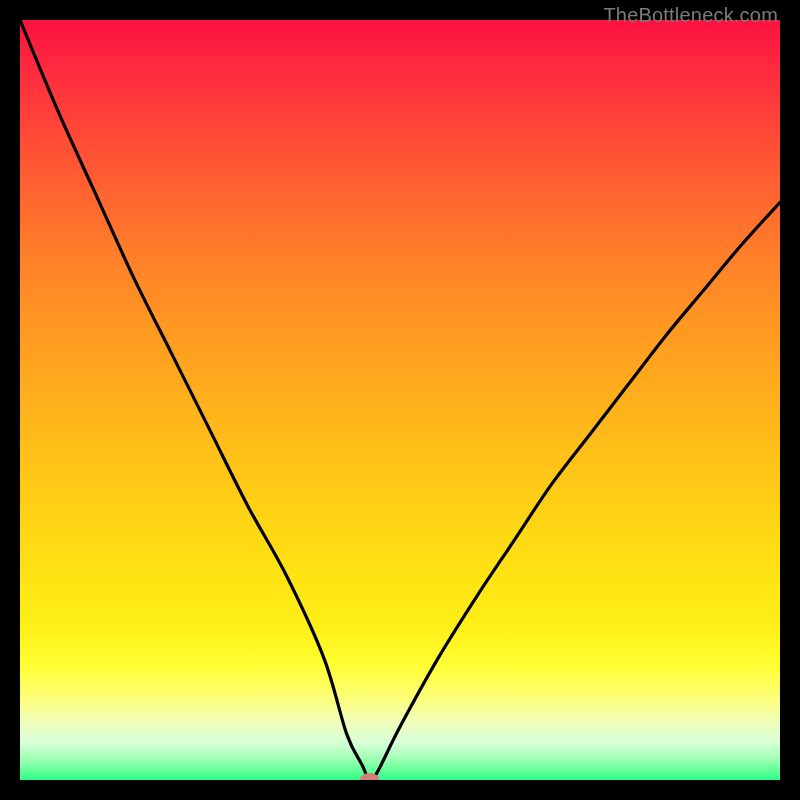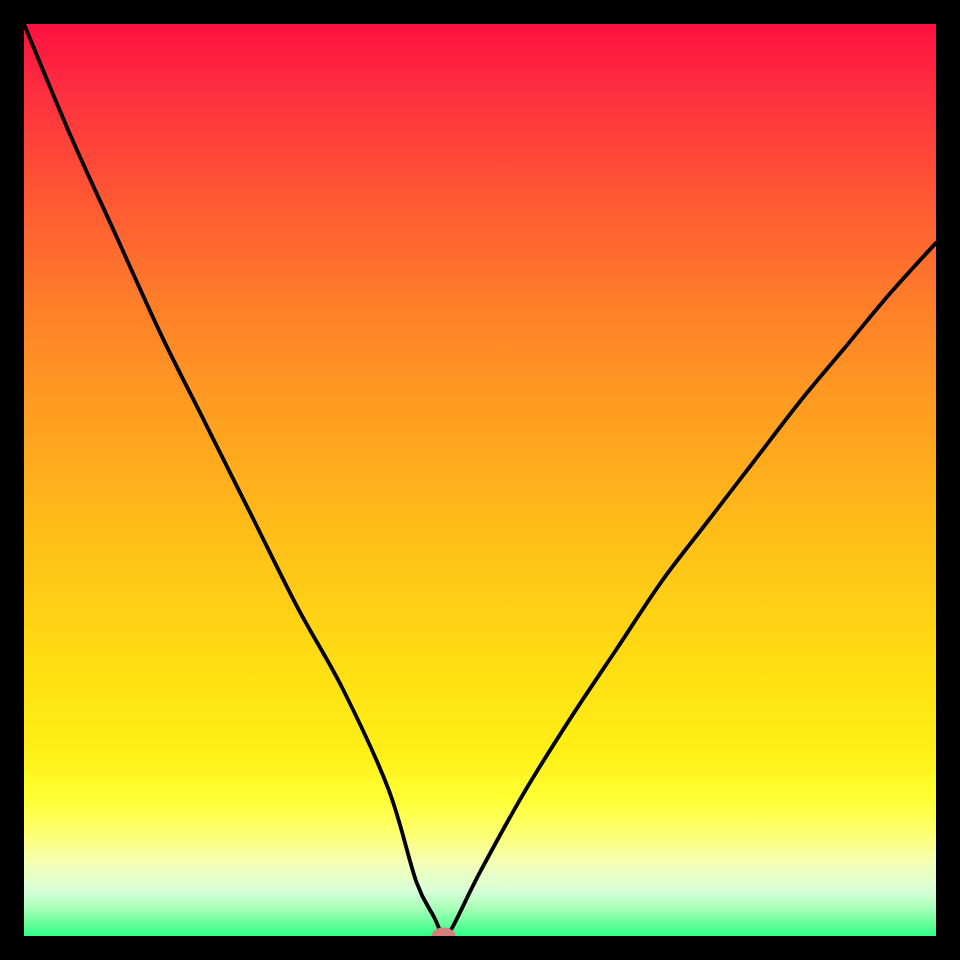--- a/index.html
+++ b/index.html
@@ -69,13 +69,14 @@
   <div class="plot-area">
     <svg class="curve-svg" viewBox="0 0 760 760" preserveAspectRatio="none">
       <g>
         <path id="curve-path" d="M 0 0 C 6.333333333333333 15.200000000000008, 25.333333333333336 62.06666666666672, 38 91.20000000000005 C 50.666666666666664 120.33333333333337, 63.333333333333336 146.9333333333333, 76 174.79999999999995 C 88.66666666666667 202.6666666666666, 101.33333333333333 231.79999999999998, 114 258.4 C 126.66666666666667 285, 139.33333333333334 309.06666666666666, 152 334.4 C 164.66666666666666 359.7333333333333, 177.33333333333334 385.0666666666666, 190 410.4 C 202.66666666666666 435.73333333333335, 215.33333333333334 462.33333333333337, 228 486.40000000000003 C 240.66666666666666 510.4666666666667, 253.33333333333334 529.4666666666666, 266 554.8 C 278.6666666666667 580.1333333333333, 293.8666666666667 611.8, 304 638.4 C 314.1333333333333 665, 320.4666666666667 696.6666666666666, 326.8 714.4 C 333.1333333333333 732.1333333333333, 338.2 737.1999999999999, 342 744.8 C 345.8 752.4, 347.0666666666667 758.7333333333333, 349.6 760 C 352.1333333333333 761.2666666666667, 352.1333333333333 761.2666666666667, 357.2 752.4 C 362.26666666666665 743.5333333333333, 369.8666666666667 725.8, 380 706.8 C 390.1333333333333 687.8, 405.33333333333337 659.9333333333333, 418.00000000000006 638.4 C 430.66666666666674 616.8666666666667, 443.33333333333337 597.2333333333333, 456 577.6 C 468.66666666666663 557.9666666666667, 481.3333333333333 539.6, 494 520.6 C 506.6666666666667 501.6, 519.3333333333334 481.3333333333333, 532 463.59999999999997 C 544.6666666666666 445.8666666666666, 557.3333333333334 430.66666666666663, 570 414.2 C 582.6666666666666 397.73333333333335, 595.3333333333334 381.26666666666665, 608 364.8 C 620.6666666666666 348.33333333333337, 633.3333333333334 331.23333333333335, 646 315.40000000000003 C 658.6666666666666 299.5666666666667, 671.3333333333334 285, 684 269.8 C 696.6666666666666 254.60000000000002, 709.3333333333334 238.7666666666667, 722 224.20000000000005 C 734.6666666666666 209.63333333333338, 753.6666666666666 189.36666666666665, 760 182.39999999999998" fill="none" stroke="#000" stroke-width="3.2" stroke-linecap="round" stroke-linejoin="round"></path>
       </g>
       <g>
         <ellipse id="marker-ellipse" cx="349.6" cy="760" rx="10" ry="7" fill="#d48079"></ellipse>
       </g>
     </svg>
   </div>
+  <div class="watermark">TheBottleneck.com</div>
 </div>
 
 </body></html>

